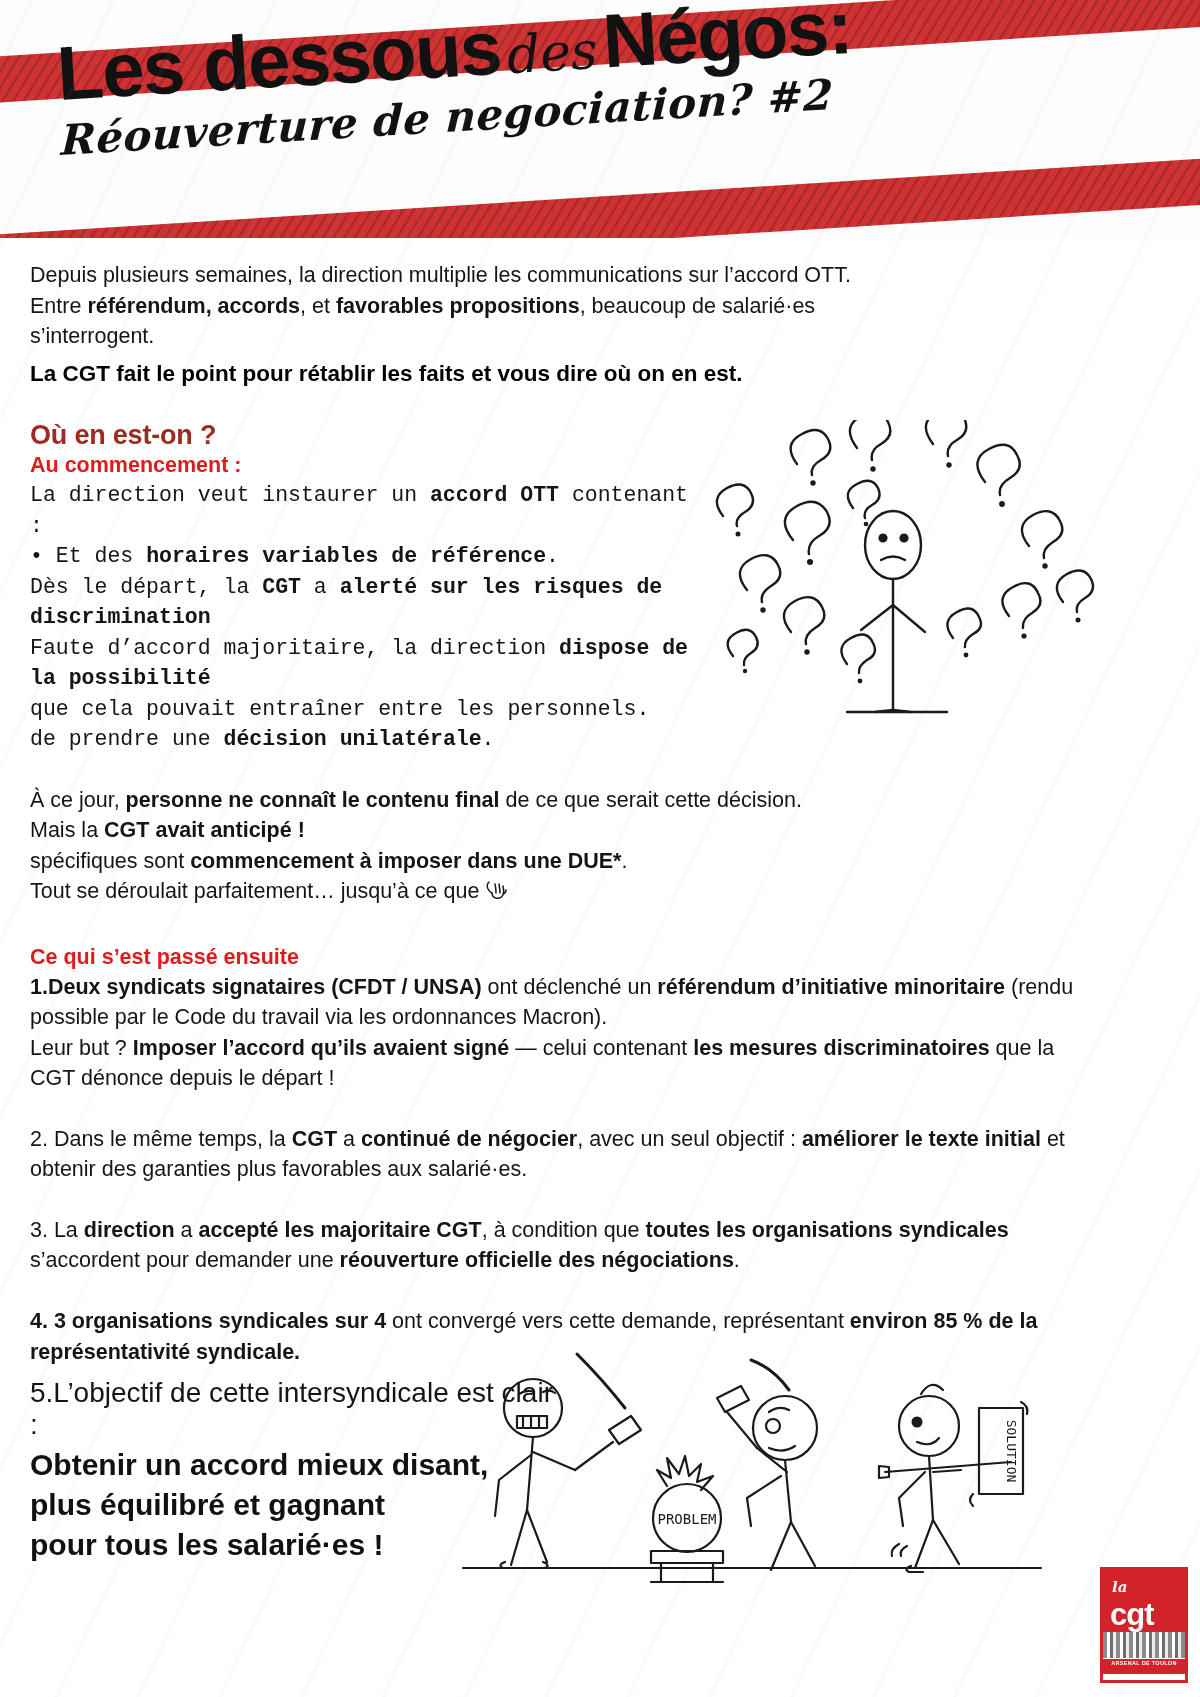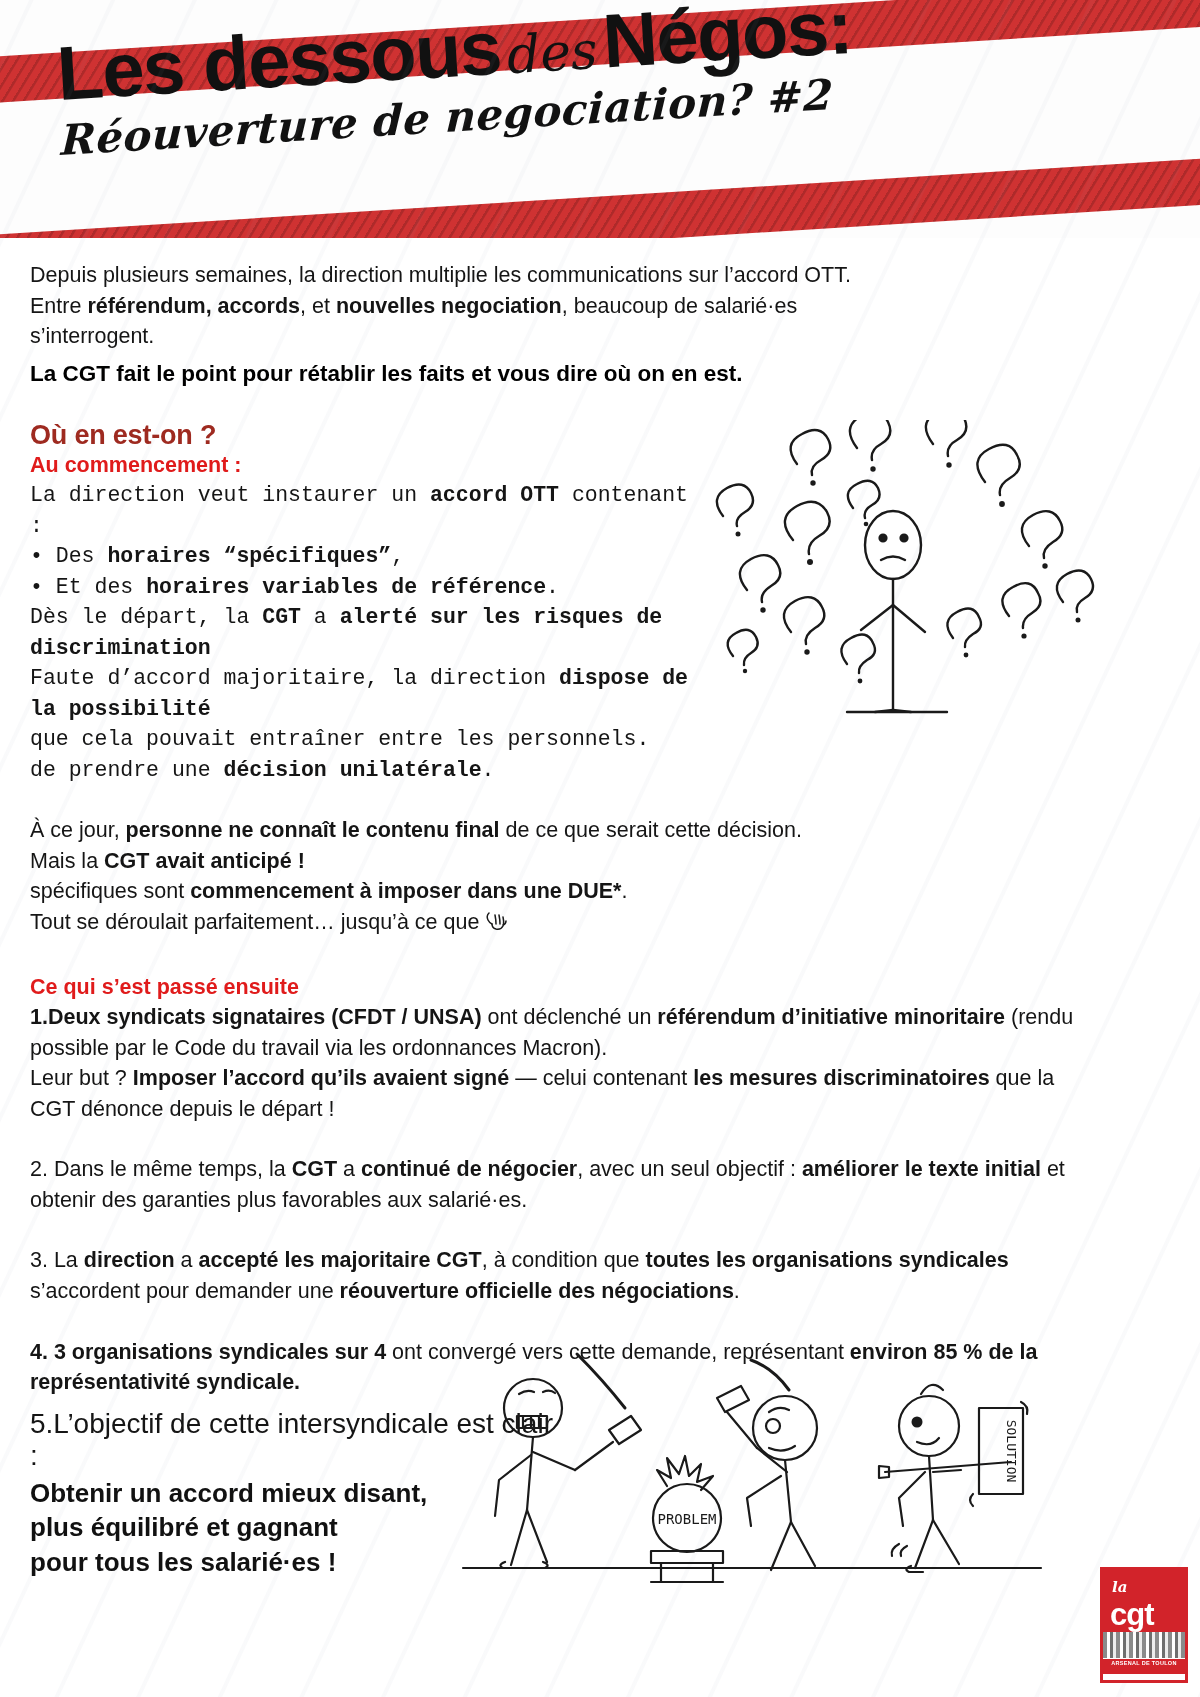--- a/index.html
+++ b/index.html
@@ -163,21 +163,21 @@
   
   #conclusion {
     margin-top: 10px;
     max-width: 530px;
   }
   #conclusion .lead {
     font-size: 28px;
     color: #151515;
   }
   #conclusion .big {
-    font-size: 26px;
+    font-size: 30px;
     font-weight: 700;
     line-height: 1.33;
     color: #111111;
     margin-top: 4px;
   }
 
   
   #bottom-illu {
     position: absolute;
     left: 455px;
@@ -316,31 +316,30 @@
       <circle cx="48" cy="251" r="2.2" fill="#1a1a1a" stroke="none"></circle>
       <path d="M150 244 q-13 -17 4 -26 q16 -9 22 5 q6 11 -6 17 q-9 6 -8 13"></path>
       <circle cx="163" cy="261" r="2.4" fill="#1a1a1a" stroke="none"></circle>
     </g>
   </svg>
 
   <div id="content" class="pad">
 
     <div class="intro">
       <div class="line">Depuis plusieurs semaines, la direction multiplie les communications sur l’accord OTT.</div>
-      <div class="line"><span>Entre </span><b>référendum, accords</b><span>, et </span><b>nouvelles negociation</b><span>, beaucoup de salarié·es</span></div>
+      <div class="line"><span>Entre </span><b>référendum, accords</b><span>, et </span><b>favorables propositions</b><span>, beaucoup de salarié·es</span></div>
       <div class="line">s’interrogent.</div>
       <b class="intro-strong">La CGT fait le point pour rétablir les faits et vous dire où on en est.</b>
     </div>
 
     <h2 class="section-title">Où en est-on ?</h2>
     <div class="red-sub">Au commencement :</div>
 
     <div class="narrow">
       <div class="line"><span>La direction veut instaurer un </span><b>accord OTT</b><span> contenant :</span></div>
-      <div class="line"><span>• Des </span><b>horaires “spécifiques”</b><span>,</span></div>
       <div class="line"><span>• Et des </span><b>horaires variables de référence</b><span>.</span></div>
       <div class="line"><span>Dès le départ, la </span><b>CGT</b><span> a </span><b>alerté sur les risques de discrimination</b></div>
       <div class="line"><span>Faute d’accord majoritaire, la direction </span><b>dispose de la possibilité</b></div>
       <div class="line">que cela pouvait entraîner entre les personnels.</div>
       <div class="line"><span>de prendre une </span><b>décision unilatérale</b><span>.</span></div>
     </div>
 
     <div class="wide gap-m">
       <div class="line"><span>À ce jour, </span><b>personne ne connaît le contenu final</b><span> de ce que serait cette décision.</span></div>
       <div class="line"><span>Mais la </span><b>CGT avait anticipé !</b></div>

